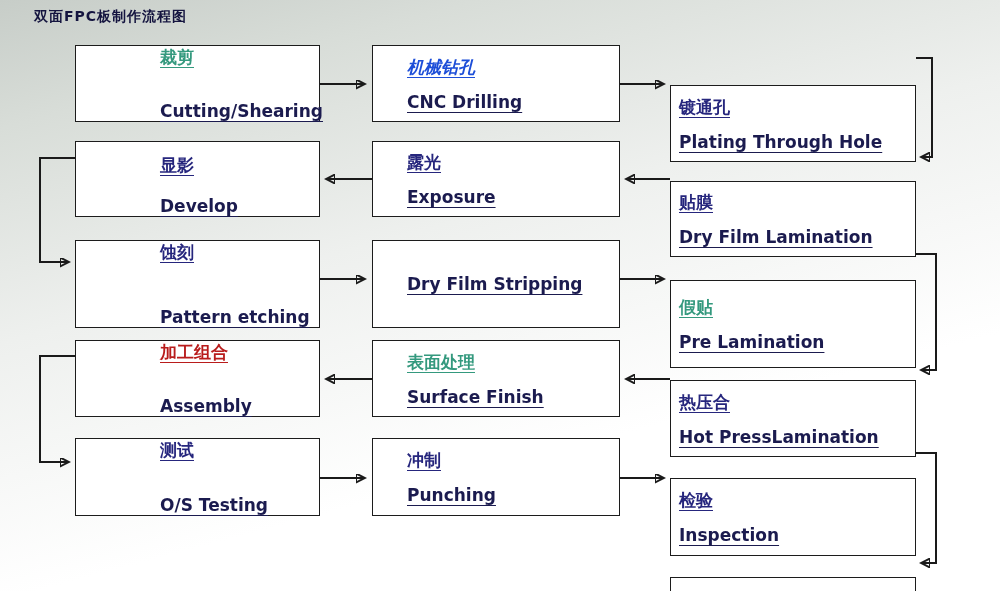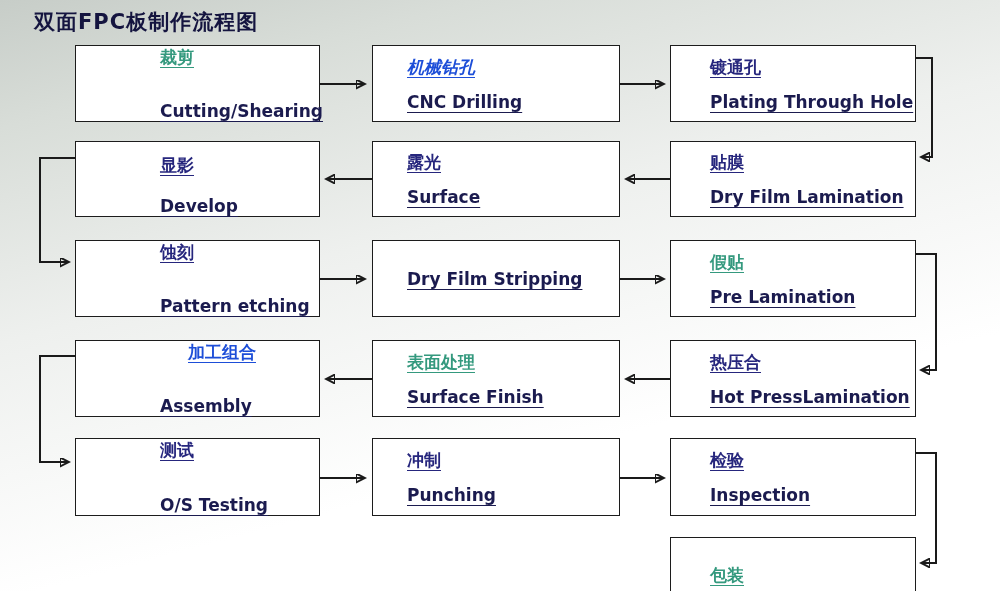--- a/index.html
+++ b/index.html
@@ -11,42 +11,42 @@
     height: 591px;
     position: relative;
     overflow: hidden;
     font-family: "DejaVu Sans", "Liberation Sans", sans-serif;
     background: linear-gradient(165deg, #c7cdc8 0%, #d8ddd8 15%, #eef0ee 40%, #ffffff 70%, #ffffff 100%);
   }
   .title {
     position: absolute;
     left: 34px;
     top: 8px;
-    font-size: 21px;
+    font-size: 14px;
     font-weight: bold;
     color: #14143f;
     letter-spacing: 1px;
     text-align: center;
   }
   .box {
     position: absolute;
     background: #ffffff;
     border: 1.5px solid #1c1c1c;
     box-sizing: border-box;
     display: flex;
     flex-direction: column;
     justify-content: center;
     gap: 13px;
   }
   .c1 { left: 75px;  width: 245px; padding-left: 84px; justify-content: space-between; }
   .c2 { left: 372px; width: 248px; padding-left: 34px; }
-  .c3 { left: 670px; width: 246px; padding-left: 39px; }
+  .c3 { left: 670px; width: 246px; padding-left: 8px; margin-top: 40px; }
   .r1 { top: 45px;  height: 77px; }
   .r2 { top: 141px; height: 76px; }
-  .r3 { top: 240px; height: 77px; }
+  .r3 { top: 240px; height: 88px; }
   .r4 { top: 340px; height: 77px; }
   .r5 { top: 438px; height: 78px; }
   .r6 { top: 537px; height: 76px; }
   .zh {
     font-size: 17px;
     font-weight: bold;
     text-decoration: underline;
     text-underline-offset: 4px;
   }
   .en {
@@ -87,41 +87,41 @@
   <span class="zh" style="color: rgb(38, 38, 125);">镀通孔</span>
   <span class="en">Plating Through Hole</span>
 </div>
 
 <div class="box c1 r2">
   <span class="zh" style="color: rgb(38, 38, 125); margin-top: 12px;">显影</span>
   <span class="en">Develop</span>
 </div>
 <div class="box c2 r2">
   <span class="zh" style="color: rgb(38, 38, 125);">露光</span>
-  <span class="en">Surface</span>
+  <span class="en">Exposure</span>
 </div>
 <div class="box c3 r2">
   <span class="zh" style="color: rgb(38, 38, 125);">贴膜</span>
   <span class="en">Dry Film Lamination</span>
 </div>
 
 <div class="box c1 r3">
   <span class="zh" style="color: rgb(38, 38, 125);">蚀刻</span>
   <span class="en">Pattern etching</span>
 </div>
 <div class="box c2 r3">
   <span class="en">Dry Film Stripping</span>
 </div>
 <div class="box c3 r3">
   <span class="zh" style="color: rgb(52, 153, 126);">假贴</span>
   <span class="en">Pre Lamination</span>
 </div>
 
 <div class="box c1 r4">
-  <span class="zh" style="color: #1d4ed8; margin-left: 28px;">加工组合</span>
+  <span class="zh" style="color: #b91c1c;">加工组合</span>
   <span class="en">Assembly</span>
 </div>
 <div class="box c2 r4">
   <span class="zh" style="color: rgb(52, 153, 126);">表面处理</span>
   <span class="en">Surface Finish</span>
 </div>
 <div class="box c3 r4">
   <span class="zh" style="color: rgb(38, 38, 125);">热压合</span>
   <span class="en">Hot PressLamination</span>
 </div>

